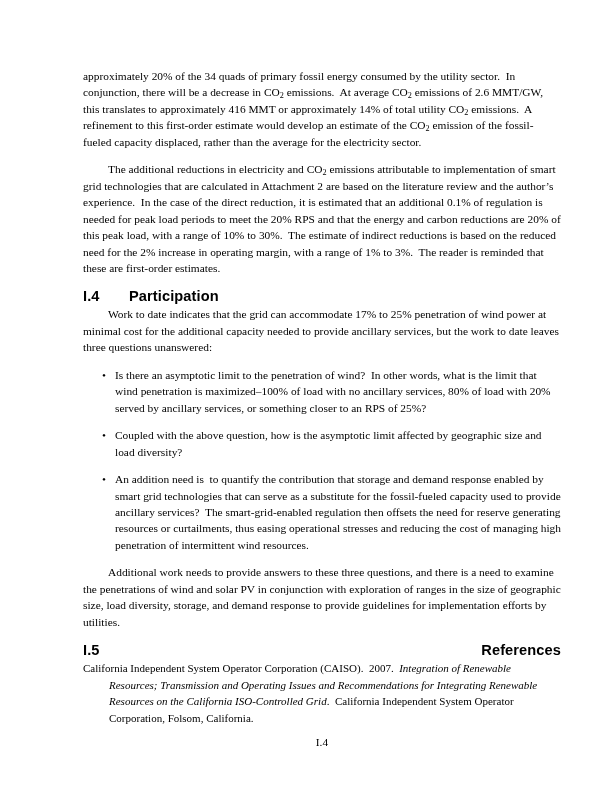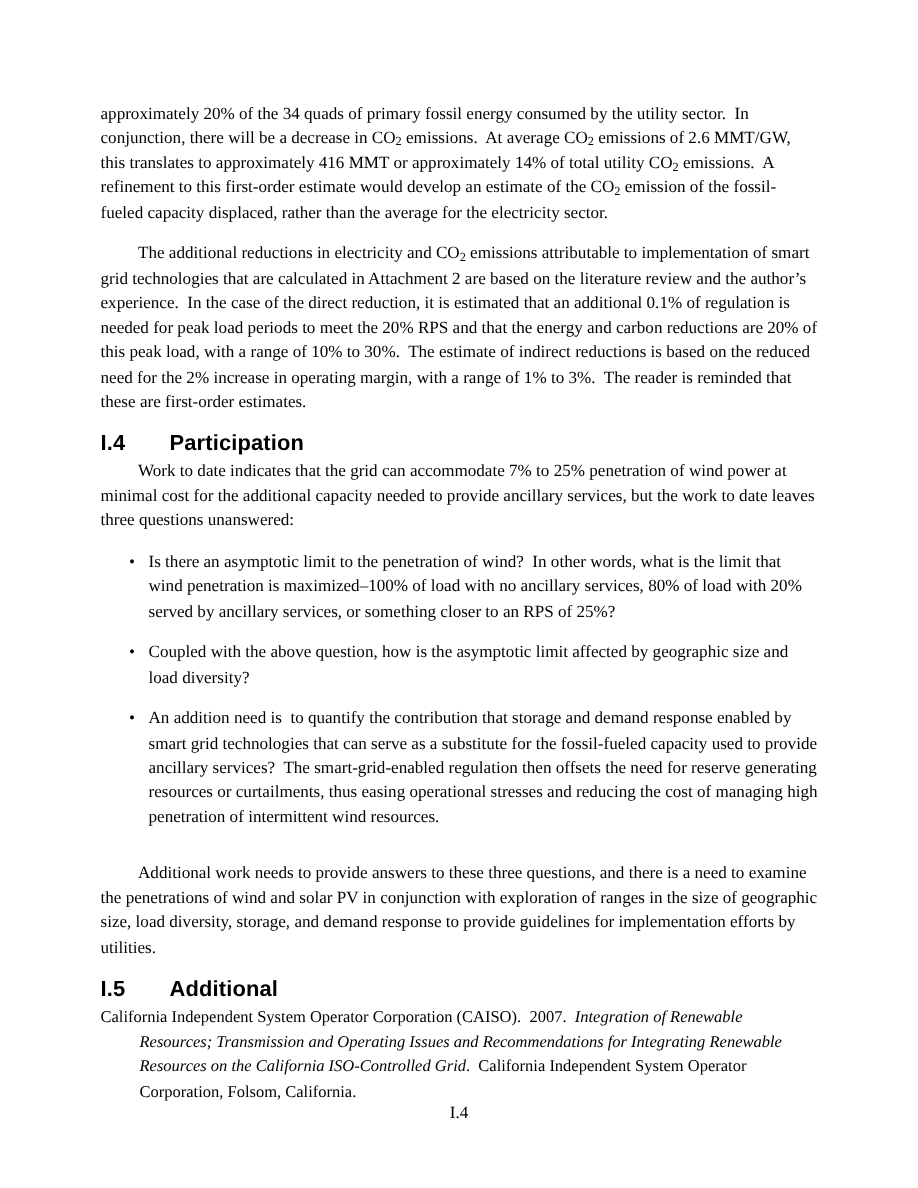--- a/index.html
+++ b/index.html
@@ -11,21 +11,21 @@
     width: 612px;
     height: 792px;
     position: relative;
     font-family: "Liberation Serif", "DejaVu Serif", serif;
     color: #000000;
     -webkit-font-smoothing: antialiased;
   }
 
   .page {
     position: absolute;
-    left: 0;
+    left: 16px;
     top: 0;
     width: 595px;
     height: 792px;
     background: #ffffff;
     overflow: hidden;
   }
 
   .content {
     position: absolute;
     left: 67px;
@@ -65,20 +65,21 @@
   }
 
   .heading-block-4 {
     margin-top: 14px;
     margin-bottom: 16px;
   }
 
   .heading-block-5 {
     margin-top: 18px;
     margin-bottom: 18px;
+    justify-content: space-between;
   }
 
   ul.question-list {
     list-style: none;
     margin: 0 0 11px 0;
     padding: 0;
   }
 
   ul.question-list li {
     position: relative;
@@ -145,35 +146,35 @@
 
     <p class="body-para"><span>approximately 20% of the 34 quads of primary fossil energy consumed by the utility sector.  In conjunction, there will be a decrease in CO</span><sub>2</sub><span> emissions.  At average CO</span><sub>2</sub><span> emissions of 2.6 MMT/GW, this translates to approximately 416 MMT or approximately 14% of total utility CO</span><sub>2</sub><span> emissions.  A refinement to this first-order estimate would develop an estimate of the CO</span><sub>2</sub><span> emission of the fossil-fueled capacity displaced, rather than the average for the electricity sector.</span></p>
 
     <p class="body-para indented"><span>The additional reductions in electricity and CO</span><sub>2</sub><span> emissions attributable to implementation of smart grid technologies that are calculated in Attachment 2 are based on the literature review and the author’s experience.  In the case of the direct reduction, it is estimated that an additional 0.1% of regulation is needed for peak load periods to meet the 20% RPS and that the energy and carbon reductions are 20% of this peak load, with a range of 10% to 30%.  The estimate of indirect reductions is based on the reduced need for the 2% increase in operating margin, with a range of 1% to 3%.  The reader is reminded that these are first-order estimates.</span></p>
 
     <h2 class="section-heading heading-block-4">
       <span class="sec-num">I.4</span>
       <span>Participation</span>
     </h2>
 
-    <p class="body-para indented">Work to date indicates that the grid can accommodate 7% to 25% penetration of wind power at minimal cost for the additional capacity needed to provide ancillary services, but the work to date leaves three questions unanswered:</p>
+    <p class="body-para indented">Work to date indicates that the grid can accommodate 17% to 25% penetration of wind power at minimal cost for the additional capacity needed to provide ancillary services, but the work to date leaves three questions unanswered:</p>
 
     <div class="list-wrap">
       <ul class="question-list">
         <li><span class="bullet-glyph">•</span><span>Is there an asymptotic limit to the penetration of wind?  In other words, what is the limit that wind penetration is maximized–100% of load with no ancillary services, 80% of load with 20% served by ancillary services, or something closer to an RPS of 25%?</span></li>
         <li><span class="bullet-glyph">•</span><span>Coupled with the above question, how is the asymptotic limit affected by geographic size and load diversity?</span></li>
         <li><span class="bullet-glyph">•</span><span>An addition need is  to quantify the contribution that storage and demand response enabled by smart grid technologies that can serve as a substitute for the fossil-fueled capacity used to provide ancillary services?  The smart-grid-enabled regulation then offsets the need for reserve generating resources or curtailments, thus easing operational stresses and reducing the cost of managing high penetration of intermittent wind resources.</span></li>
       </ul>
     </div>
 
-    <p class="body-para indented" style="margin-top:21px;">Additional work needs to provide answers to these three questions, and there is a need to examine the penetrations of wind and solar PV in conjunction with exploration of ranges in the size of geographic size, load diversity, storage, and demand response to provide guidelines for implementation efforts by utilities.</p>
+    <p class="body-para indented" style="margin-top:11px;">Additional work needs to provide answers to these three questions, and there is a need to examine the penetrations of wind and solar PV in conjunction with exploration of ranges in the size of geographic size, load diversity, storage, and demand response to provide guidelines for implementation efforts by utilities.</p>
 
     <h2 class="section-heading heading-block-5">
       <span class="sec-num">I.5</span>
-      <span>Additional</span>
+      <span>References</span>
     </h2>
 
     <p class="reference-entry"><span>California Independent System Operator Corporation (CAISO).  2007.  </span><em>Integration of Renewable Resources; Transmission and Operating Issues and Recommendations for Integrating Renewable Resources on the California ISO-Controlled Grid</em><span>.  California Independent System Operator Corporation, Folsom, California.</span></p>
 
 
   </div>
 
   <div class="footer">
     <span>I.4</span>
   </div>

